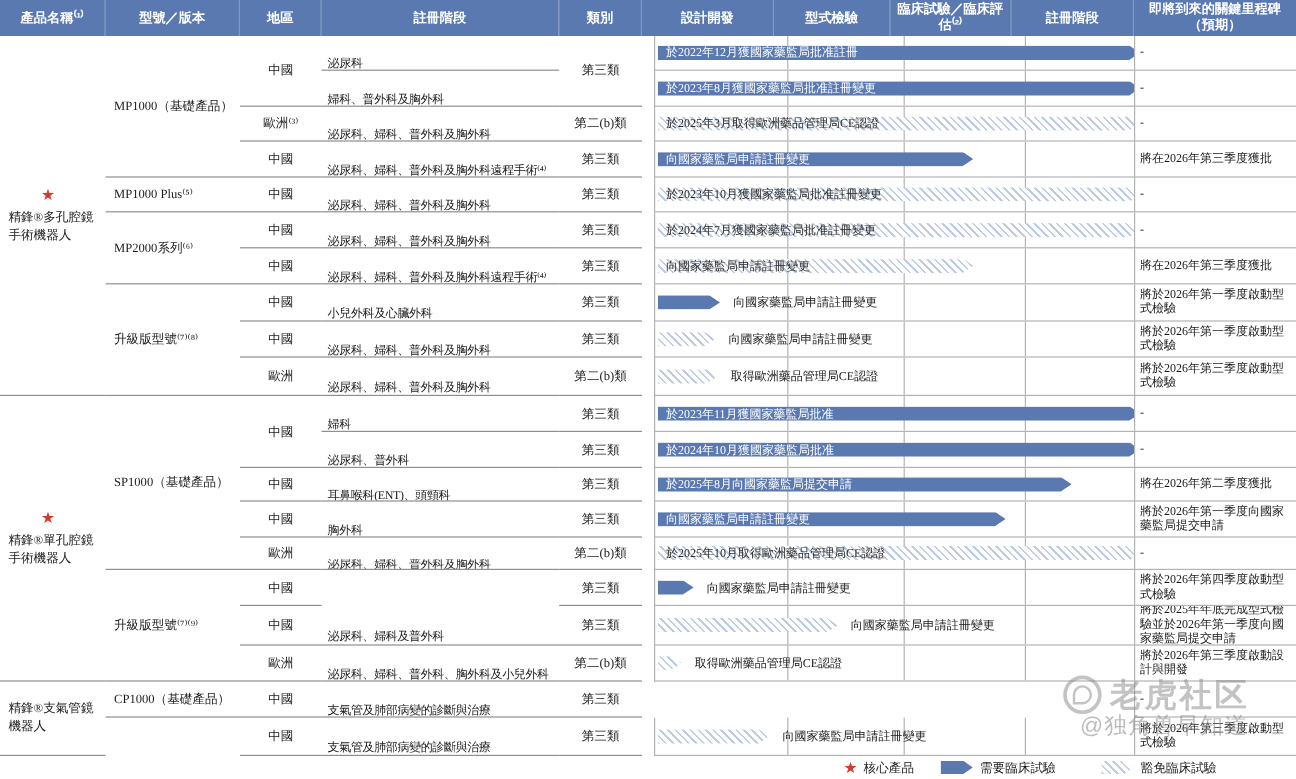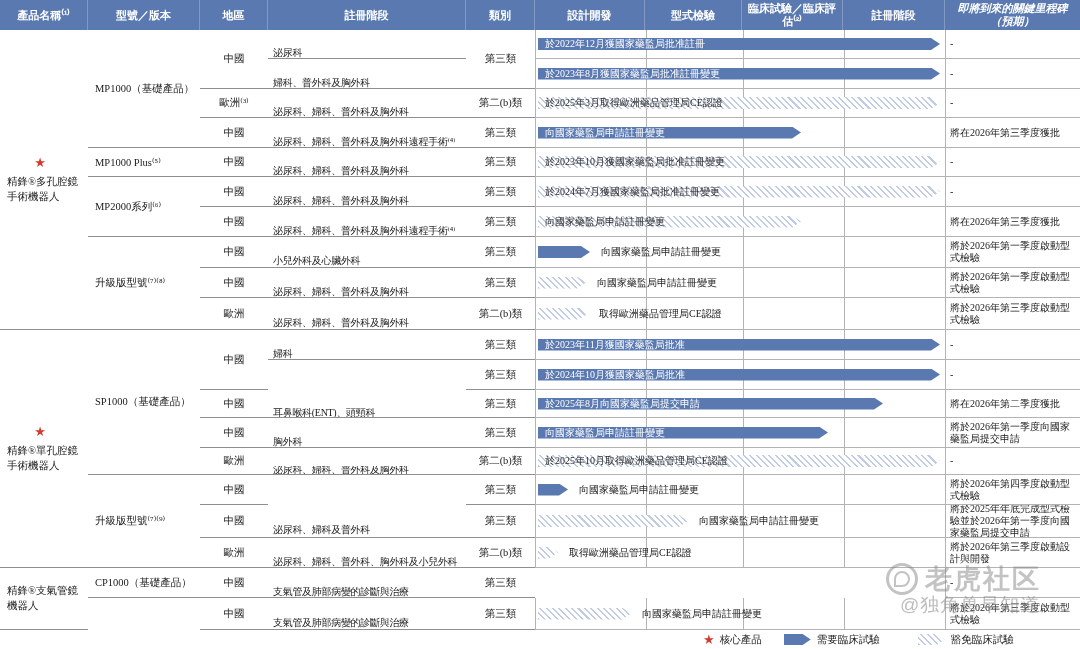--- a/index.html
+++ b/index.html
@@ -3,38 +3,38 @@
 <meta charset="utf-8">
 <style>
   html,body{margin:0;padding:0;background:#fff;}
   .page{position:relative;width:1080px;height:649px;background:#fff;overflow:hidden;
         font-family:"Liberation Serif","DejaVu Serif",serif;color:#1a1a1a;}
   
   .hdr{display:flex;height:30px;}
   .hcell{background:#5a79b0;color:#fff;font-size:11px;font-weight:600;box-sizing:border-box;
          display:flex;align-items:center;justify-content:center;text-align:center;line-height:1.18;
          border-right:1px solid #8399c2;padding:0 3px;font-family:"Liberation Sans",sans-serif;}
-  .hcell:last-child{border-right:none;font-style:italic;}
+  .hcell:last-child{border-right:none;}
   
   .body{display:grid;width:1080px;
         grid-template-columns:88px 112px 68px 198px 69px 410px 135px;
         grid-template-rows:29px 30px 29px 30px 29px 30px 30px 31px 30px 32px 30px 30px 28px 30px 27px 30px 33px 30px 30px 32px;}
   .cell{box-sizing:border-box;font-size:10.5px;overflow:hidden;}
   .bb{border-bottom:1px solid #8f8f8f;}
   .prod{display:flex;flex-direction:column;justify-content:center;padding-left:7px;line-height:1.4;font-size:10.5px;}
   .pstar{color:#d23a2e;font-size:13px;width:66px;text-align:center;margin-bottom:3px;}
   .model{display:flex;align-items:center;padding-left:7px;white-space:nowrap;text-align:center;}
   .region{display:flex;align-items:center;justify-content:center;}
   .app{display:flex;align-items:center;padding-left:5px;font-size:10px;letter-spacing:-0.3px;white-space:nowrap;margin-top:18px;}
   .cat{display:flex;align-items:center;justify-content:center;}
   .gantt{position:relative;display:flex;align-items:center;
          border-left:1px solid #b3b3b3;border-bottom:1px solid #b3b3b3;
          background-image:linear-gradient(#b3b3b3,#b3b3b3),linear-gradient(#b3b3b3,#b3b3b3),linear-gradient(#b3b3b3,#b3b3b3);
          background-repeat:no-repeat;background-size:1px 100%;
-         background-position:110px 0,207px 0,308px 0;}
+         background-position:110px 0,207px 0,308px 0;margin-left:10px;}
   .mile{border-left:1px solid #b3b3b3;border-bottom:1px solid #b3b3b3;display:flex;align-items:center;
         font-size:10px;line-height:1.18;padding:1px 3px 1px 4px;}
   .bar{height:12px;margin-left:2px;flex:none;display:flex;align-items:center;
        clip-path:polygon(0 0,calc(100% - 9px) 0,100% 50%,calc(100% - 9px) 100%,0 100%);}
   .bar.solid{background:#5a79b0;}
   .bar.hatched{background:repeating-linear-gradient(45deg,#bfcce3 0,#bfcce3 1.5px,#ffffff 1.5px,#ffffff 4.5px);}
   .bl-in{font-size:10px;color:#fff;white-space:nowrap;padding-left:7px;}
   .bar.hatched .bl-in{color:#2a2a2a;}
   .bl-out{font-size:10px;margin-left:11px;white-space:nowrap;}
   
@@ -118,20 +118,21 @@
     <div class="cell app bb" style="grid-area:2/4/3/5">婦科、普外科及胸外科</div>
     <div class="cell app bb" style="grid-area:3/4/4/5">泌尿科、婦科、普外科及胸外科</div>
     <div class="cell app bb" style="grid-area:4/4/5/5">泌尿科、婦科、普外科及胸外科遠程手術⁽⁴⁾</div>
     <div class="cell app bb" style="grid-area:5/4/6/5">泌尿科、婦科、普外科及胸外科</div>
     <div class="cell app bb" style="grid-area:6/4/7/5">泌尿科、婦科、普外科及胸外科</div>
     <div class="cell app bb" style="grid-area:7/4/8/5">泌尿科、婦科、普外科及胸外科遠程手術⁽⁴⁾</div>
     <div class="cell app bb" style="grid-area:8/4/9/5">小兒外科及心臟外科</div>
     <div class="cell app bb" style="grid-area:9/4/10/5">泌尿科、婦科、普外科及胸外科</div>
     <div class="cell app bb" style="grid-area:10/4/11/5">泌尿科、婦科、普外科及胸外科</div>
     <div class="cell app bb" style="grid-area:11/4/12/5">婦科</div>
+    <div class="cell app bb" style="grid-area:12/4/13/5">泌尿科、普外科</div>
     <div class="cell app bb" style="grid-area:13/4/14/5">耳鼻喉科(ENT)、頭頸科</div>
     <div class="cell app bb" style="grid-area:14/4/15/5">胸外科</div>
     <div class="cell app bb" style="grid-area:15/4/16/5">泌尿科、婦科、普外科及胸外科</div>
     <div class="cell app bb" style="grid-area:17/4/18/5">泌尿科、婦科及普外科</div>
     <div class="cell app bb" style="grid-area:18/4/19/5">泌尿科、婦科、普外科、胸外科及小兒外科</div>
     <div class="cell app bb" style="grid-area:19/4/20/5">支氣管及肺部病變的診斷與治療</div>
     <div class="cell app bb" style="grid-area:20/4/21/5">支氣管及肺部病變的診斷與治療</div>
 
     <div class="cell cat bb" style="grid-area:1/5/3/6">第三類</div>
     <div class="cell cat bb" style="grid-area:3/5/4/6">第二(b)類</div>

